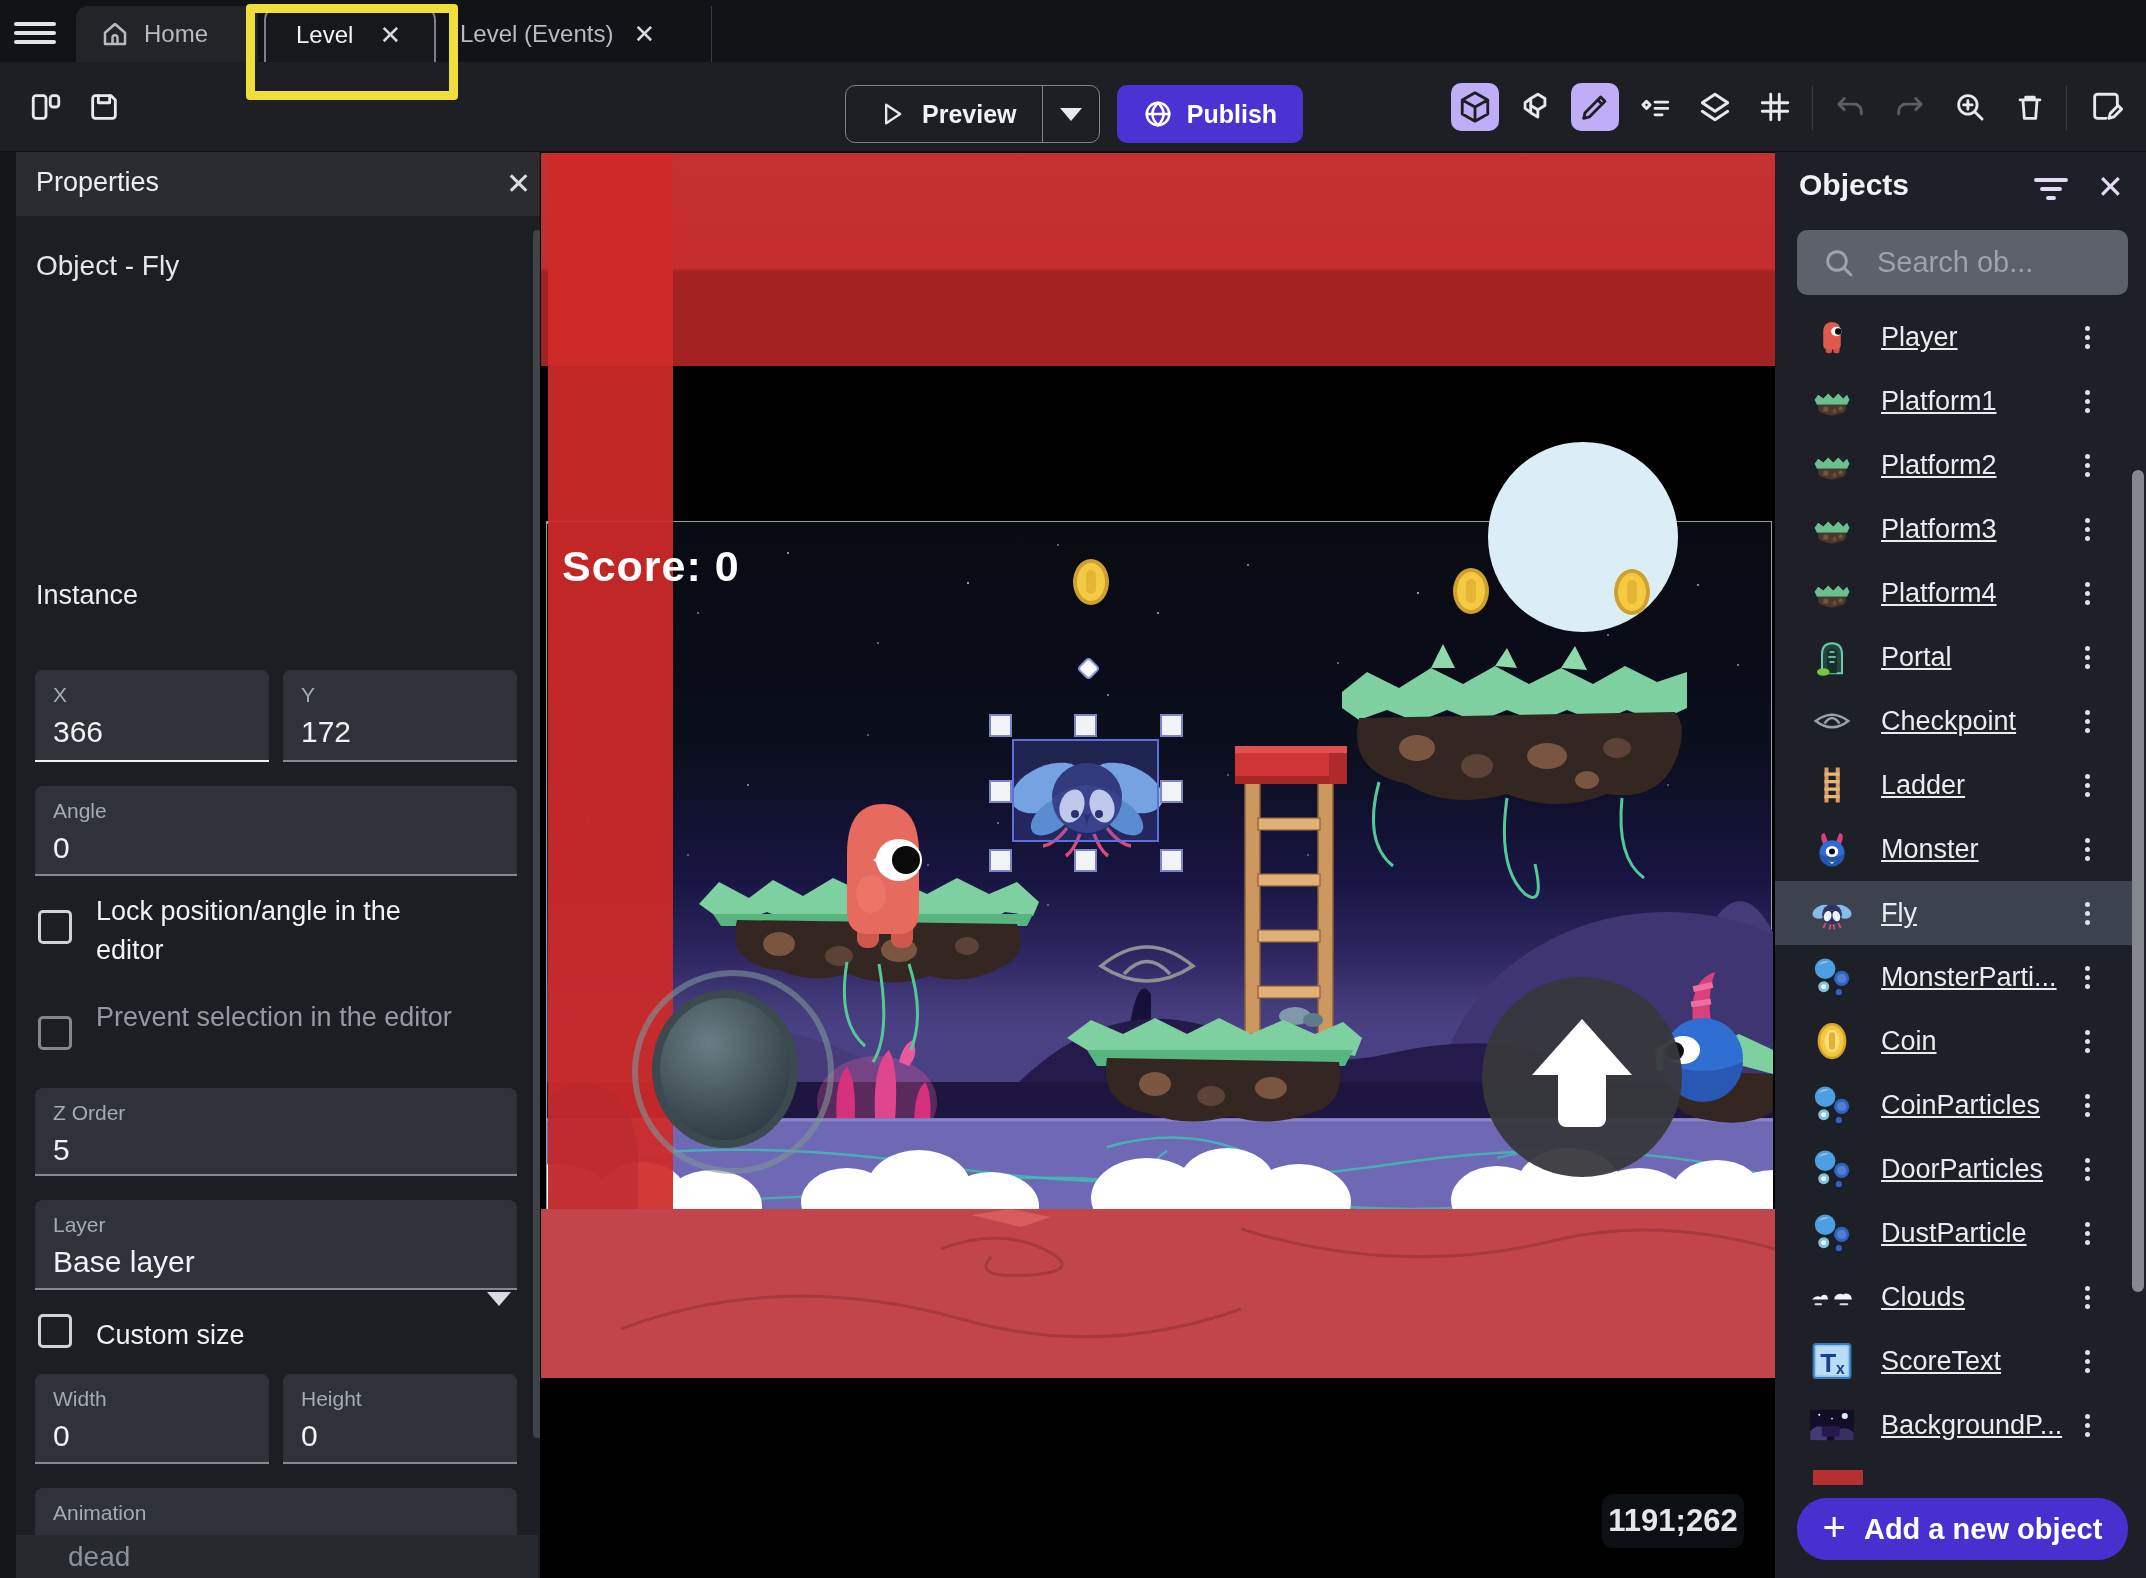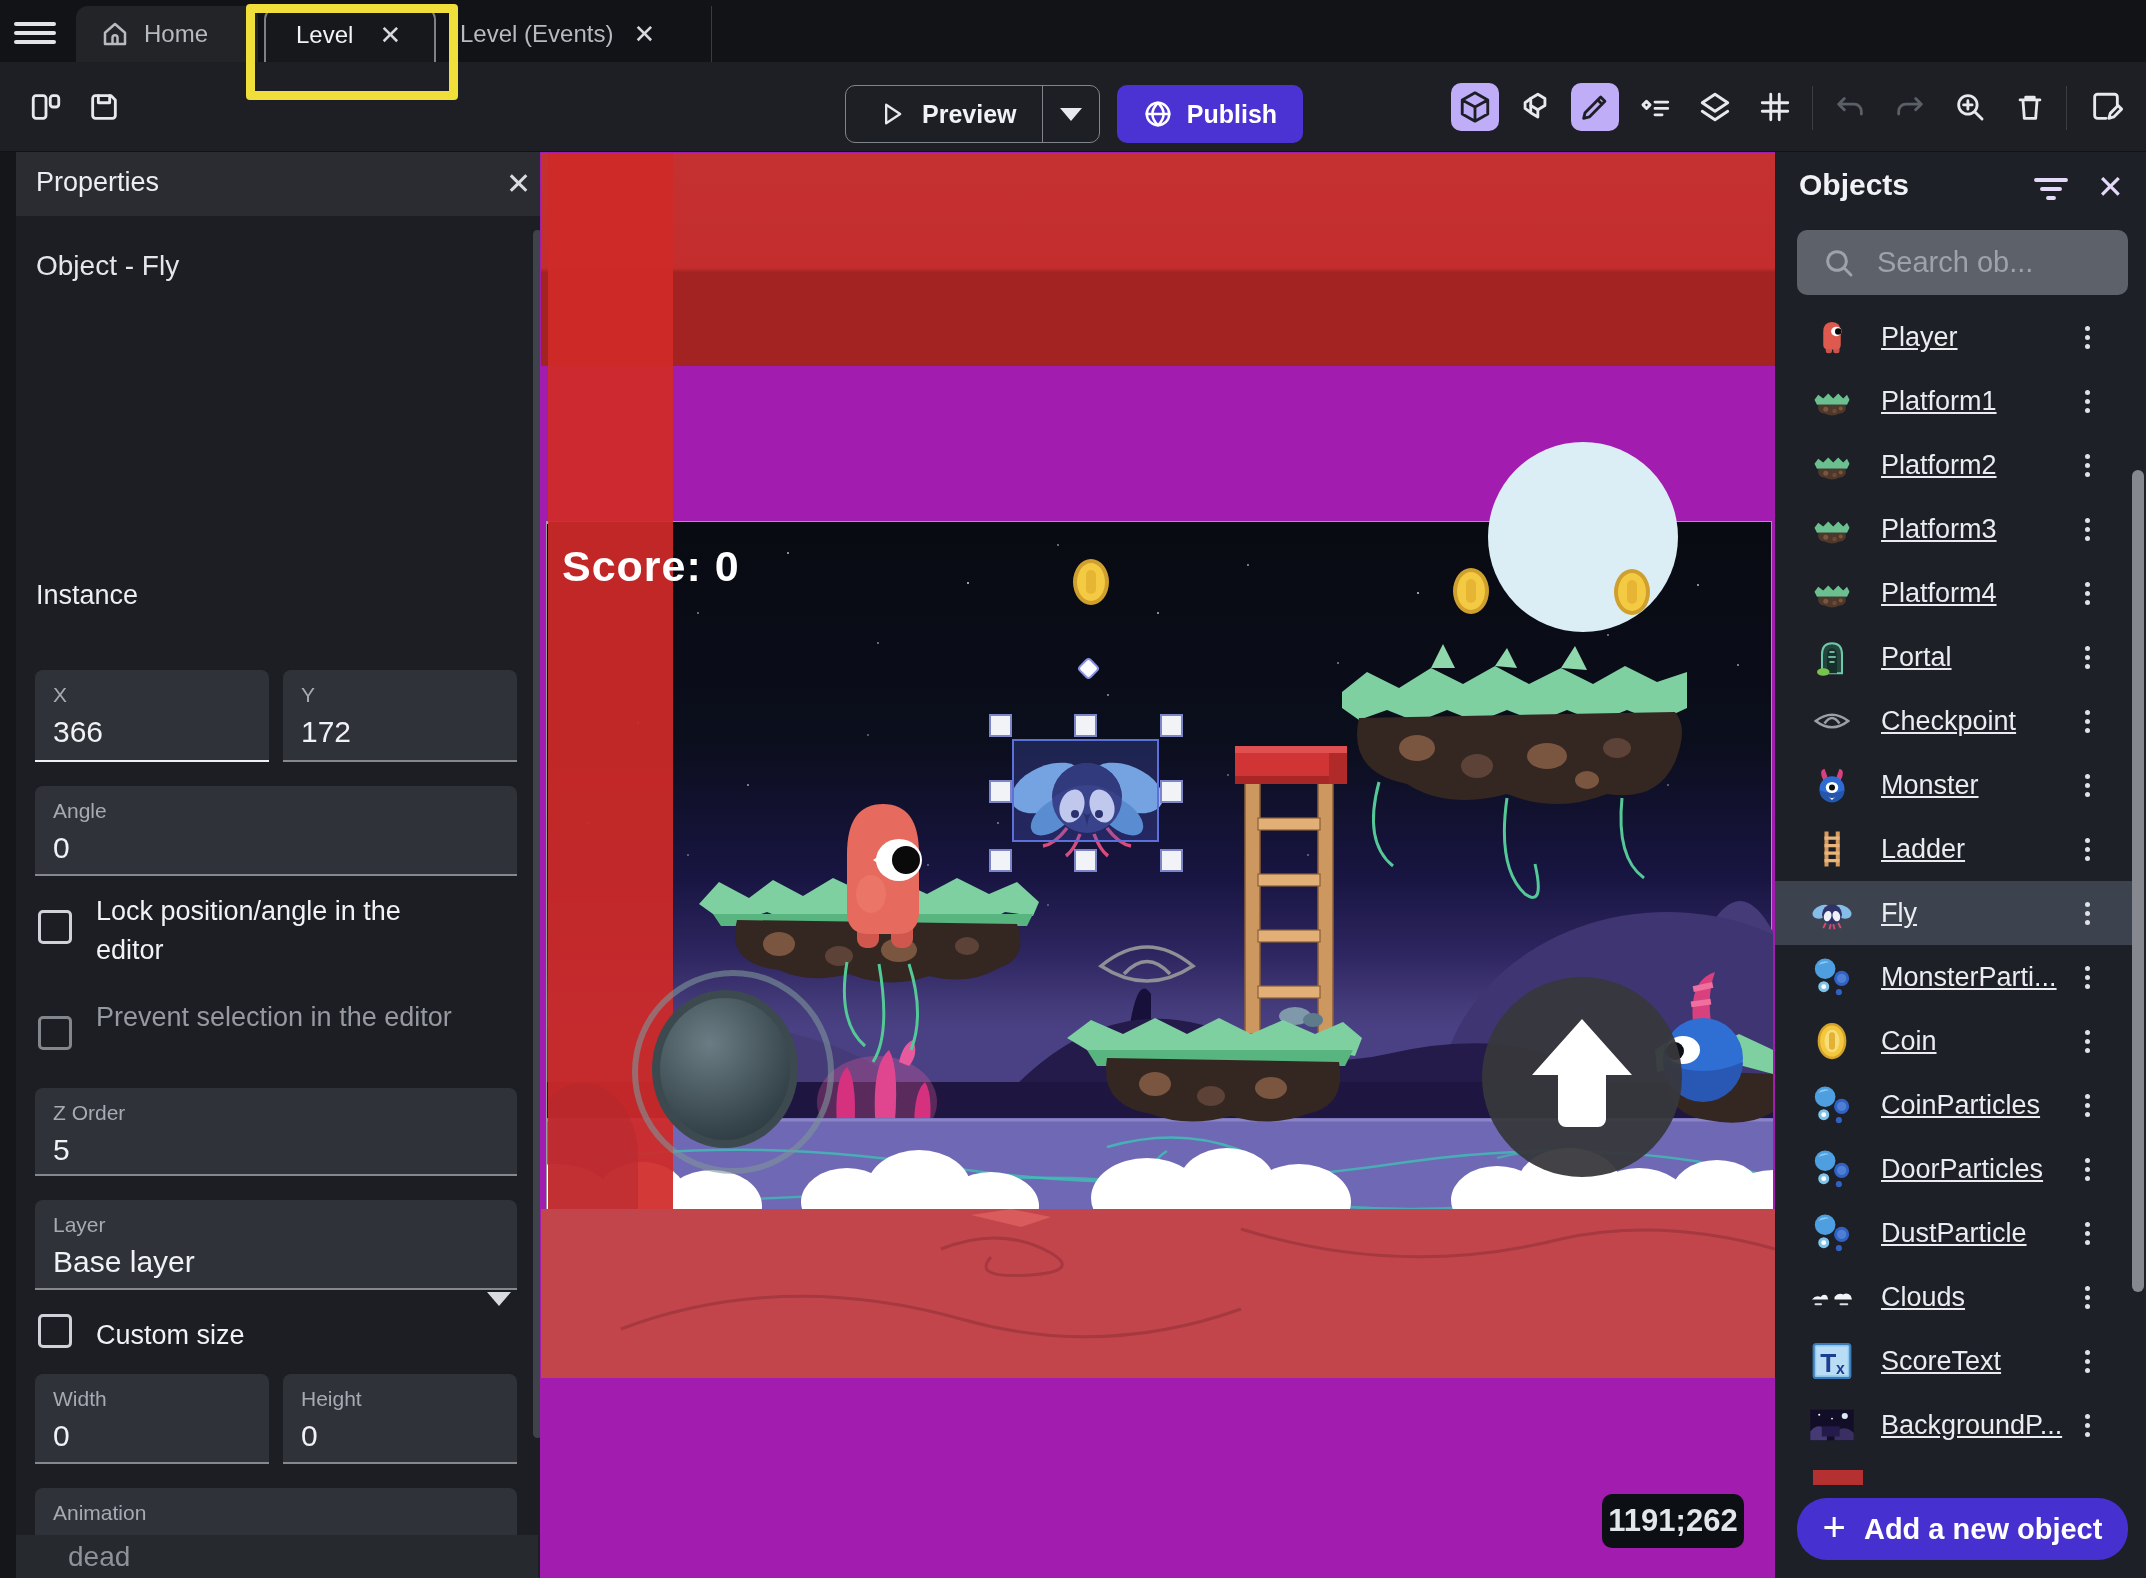--- a/index.html
+++ b/index.html
@@ -47,21 +47,21 @@
   .cb{position:absolute;width:34px;height:34px;border:3.5px solid #cfd2d8;border-radius:5px;}
   .cb.dim{border-color:#82868d;}
   .cb-label{position:absolute;font-size:27px;color:#f0f2f5;line-height:39px;}
   .cb-label.dim{color:#9599a1;}
   .layer-caret{position:absolute;left:452px;top:92px;width:0;height:0;border-left:12px solid transparent;border-right:12px solid transparent;border-top:14px solid #d8dbe0;}
   .iv-row{position:absolute;left:0;top:1383px;width:522px;height:43px;background:#26292e;}
   .iv-row span{position:absolute;left:52px;top:6px;font-size:28px;color:#8d929a;}
   .props-scroll{position:absolute;left:517px;top:78px;width:9px;height:1208px;background:#3f434a;border-radius:5px;}
 
   
-  .canvas{position:absolute;left:540px;top:152px;width:1235px;height:1426px;background:#a21caf;overflow:hidden;}
+  .canvas{position:absolute;left:540px;top:152px;width:1235px;height:1426px;background:#000000;overflow:hidden;}
   .frame{position:absolute;left:6px;top:369px;width:1226px;height:688px;border:1.5px solid #979ea6;
          background:linear-gradient(180deg,#080b11 0%,#0b0e1c 32%,#181542 52%,#2e2660 63%,#453c7c 71%,#4a4184 74%,#4a4184 100%);}
   .frame svg{position:absolute;left:0;top:0;}
   .stars{position:absolute;left:0;top:0;width:2px;height:2px;border-radius:50%;background:rgba(255,255,255,.85);
     box-shadow:60px 40px 0 rgba(255,255,255,.8),150px 90px 0 rgba(255,255,255,.5),240px 30px 0 rgba(255,255,255,.7),330px 120px 0 rgba(255,255,255,.5),420px 60px 0 rgba(255,255,255,.8),510px 22px 0 rgba(255,255,255,.5),610px 90px 0 rgba(255,255,255,.7),700px 42px 0 rgba(255,255,255,.6),790px 140px 0 rgba(255,255,255,.5),870px 70px 0 rgba(255,255,255,.8),960px 30px 0 rgba(255,255,255,.6),1060px 112px 0 rgba(255,255,255,.5),1150px 62px 0 rgba(255,255,255,.7),90px 200px 0 rgba(255,255,255,.5),200px 262px 0 rgba(255,255,255,.6),320px 212px 0 rgba(255,255,255,.4),450px 300px 0 rgba(255,255,255,.5),560px 172px 0 rgba(255,255,255,.6),680px 252px 0 rgba(255,255,255,.4),900px 212px 0 rgba(255,255,255,.6),1010px 182px 0 rgba(255,255,255,.5),1120px 262px 0 rgba(255,255,255,.4),140px 332px 0 rgba(255,255,255,.4),380px 342px 0 rgba(255,255,255,.4),760px 332px 0 rgba(255,255,255,.4),1190px 142px 0 rgba(255,255,255,.6),40px 300px 0 rgba(255,255,255,.4),500px 382px 0 rgba(255,255,255,.35);}
   .moon{position:absolute;left:948px;top:290px;width:190px;height:190px;border-radius:50%;background:#dceef5;z-index:3;}
   .red-top{position:absolute;left:1px;top:1px;width:1234px;height:213px;background:linear-gradient(180deg,#c53030 0%,#c32d2d 54%,#a32323 56%,#a32323 100%);z-index:4;}
   .red-left{position:absolute;left:8px;top:1px;width:125px;height:1225px;background:rgba(207,42,40,.93);z-index:4;overflow:hidden;}
   .red-left .bump{position:absolute;border-radius:50%;background:rgba(235,95,95,.55);}
   .red-bottom{position:absolute;left:1px;top:1057px;width:1234px;height:169px;background:#c2454b;z-index:4;overflow:hidden;}
@@ -571,55 +571,55 @@
           </span>
           <span class="olabel">Checkpoint</span>
           <span class="kebab">
             <i></i>
             <i></i>
             <i></i>
           </span>
         </div>
         <div class="obj-row">
           <span class="oicon">
+            <svg width="40" height="44" viewBox="0 0 32 32">
+              <rect x="10" y="2" width="3.2" height="28" fill="#d99c5e"></rect>
+              <rect x="19" y="2" width="3.2" height="28" fill="#d99c5e"></rect>
+              <rect x="10" y="6" width="12" height="2.6" fill="#e8b67c"></rect>
+              <rect x="10" y="12" width="12" height="2.6" fill="#e8b67c"></rect>
+              <rect x="10" y="18" width="12" height="2.6" fill="#e8b67c"></rect>
+              <rect x="10" y="24" width="12" height="2.6" fill="#e8b67c"></rect>
+            </svg>
+          </span>
+          <span class="olabel">Ladder</span>
+          <span class="kebab">
+            <i></i>
+            <i></i>
+            <i></i>
+          </span>
+        </div>
+        <div class="obj-row">
+          <span class="oicon">
             <svg width="40" height="40" viewBox="0 0 32 32">
               <path d="M9 12 Q5 4 10 3 Q12 8 13 12 Z" fill="#d8407e"></path>
               <path d="M23 12 Q27 4 22 3 Q20 8 19 12 Z" fill="#d8407e"></path>
               <circle cx="16" cy="19" r="10" fill="#2e6cd4"></circle>
               <path d="M6 20 a10 10 0 0 0 20 0 q-10 5 -20 0" fill="#2456ae"></path>
               <ellipse cx="16" cy="18" rx="5" ry="4.4" fill="#fff"></ellipse>
               <path d="M13 25 q3 3 6 0 l-3 3 Z" fill="#fff"></path>
               <circle cx="16" cy="18" r="2.4" fill="#0c0f14"></circle>
             </svg>
           </span>
           <span class="olabel">Monster</span>
           <span class="kebab">
             <i></i>
             <i></i>
             <i></i>
           </span>
         </div>
-        <div class="obj-row">
-          <span class="oicon">
-            <svg width="40" height="44" viewBox="0 0 32 32">
-              <rect x="10" y="2" width="3.2" height="28" fill="#d99c5e"></rect>
-              <rect x="19" y="2" width="3.2" height="28" fill="#d99c5e"></rect>
-              <rect x="10" y="6" width="12" height="2.6" fill="#e8b67c"></rect>
-              <rect x="10" y="12" width="12" height="2.6" fill="#e8b67c"></rect>
-              <rect x="10" y="18" width="12" height="2.6" fill="#e8b67c"></rect>
-              <rect x="10" y="24" width="12" height="2.6" fill="#e8b67c"></rect>
-            </svg>
-          </span>
-          <span class="olabel">Ladder</span>
-          <span class="kebab">
-            <i></i>
-            <i></i>
-            <i></i>
-          </span>
-        </div>
         <div class="obj-row selected">
           <span class="oicon">
             <svg width="44" height="40" viewBox="0 0 32 32">
               <ellipse cx="8" cy="15" rx="8" ry="5" fill="#86bde8" transform="rotate(-22 8 15)"></ellipse>
               <ellipse cx="24" cy="15" rx="8" ry="5" fill="#86bde8" transform="rotate(22 24 15)"></ellipse>
               <circle cx="16" cy="17" r="8" fill="#2f3468"></circle>
               <ellipse cx="12.5" cy="18.5" rx="3" ry="4.2" fill="#eef1f8" transform="rotate(16 12.5 18.5)"></ellipse>
               <ellipse cx="19.5" cy="18.5" rx="3" ry="4.2" fill="#eef1f8" transform="rotate(-16 19.5 18.5)"></ellipse>
               <path d="M11 24 l-2 4 M15 25 l-1 4 M17 25 l1 4 M21 24 l2 4" stroke="#d84b7c" stroke-width="1.4"></path>
             </svg>

